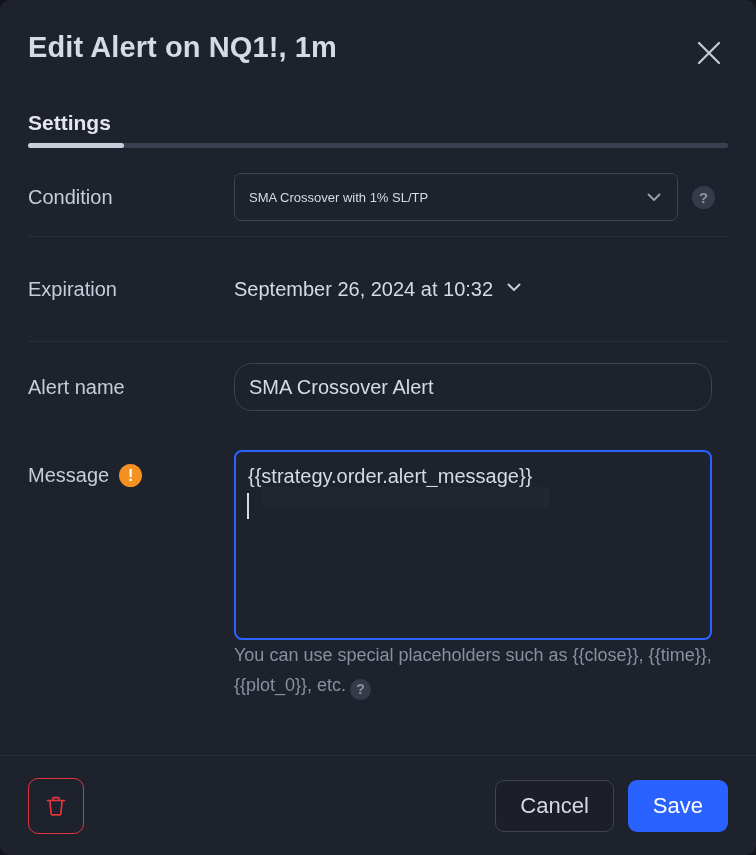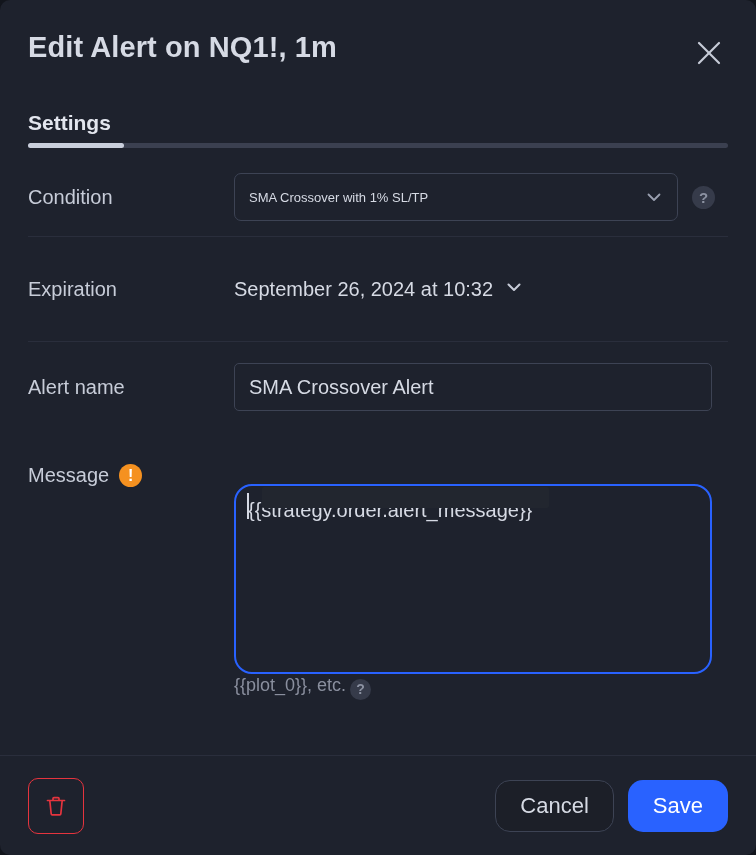--- a/index.html
+++ b/index.html
@@ -198,21 +198,21 @@
     color: #d6dae4;
     cursor: pointer;
   }
 
   
   .text-input {
     flex: 1 1 auto;
     height: 48px;
     max-width: 478px;
     border: 1px solid #3d4354;
-    border-radius: 5px;
+    border-radius: 18px;
     background: transparent;
     color: #d6dae4;
     font-size: 20px;
     font-family: "Liberation Sans", sans-serif;
     padding: 0 14px;
     outline: none;
   }
 
   
   .help-icon {
@@ -263,32 +263,31 @@
   .textarea-wrap {
     position: relative;
     width: 478px;
     height: 190px;
   }
 
   .textarea {
     width: 100%;
     height: 100%;
     border: 2px solid #2962ff;
-    border-radius: 18px;
+    border-radius: 8px;
     background: #1e222d;
     color: #d6dae4;
     font-size: 20px;
     font-family: "Liberation Sans", sans-serif;
     line-height: 28px;
     padding: 10px 12px;
     resize: none;
     outline: none;
     overflow: hidden;
     white-space: pre-wrap;
-    margin-top: 34px;
   }
 
   .caret {
     position: absolute;
     left: 13px;
     top: 43px;
     width: 2px;
     height: 26px;
     background: #d6dae4;
   }
@@ -345,21 +344,21 @@
   .footer-spacer { flex: 1 1 auto; }
 
   .footer-actions {
     display: flex;
     align-items: center;
     gap: 14px;
   }
 
   .btn {
     height: 52px;
-    border-radius: 15px;
+    border-radius: 9px;
     font-size: 22px;
     font-family: "Liberation Sans", sans-serif;
     cursor: pointer;
     display: inline-flex;
     align-items: center;
     justify-content: center;
     padding: 0 24px;
     border: 1px solid transparent;
   }
   .btn-secondary {

